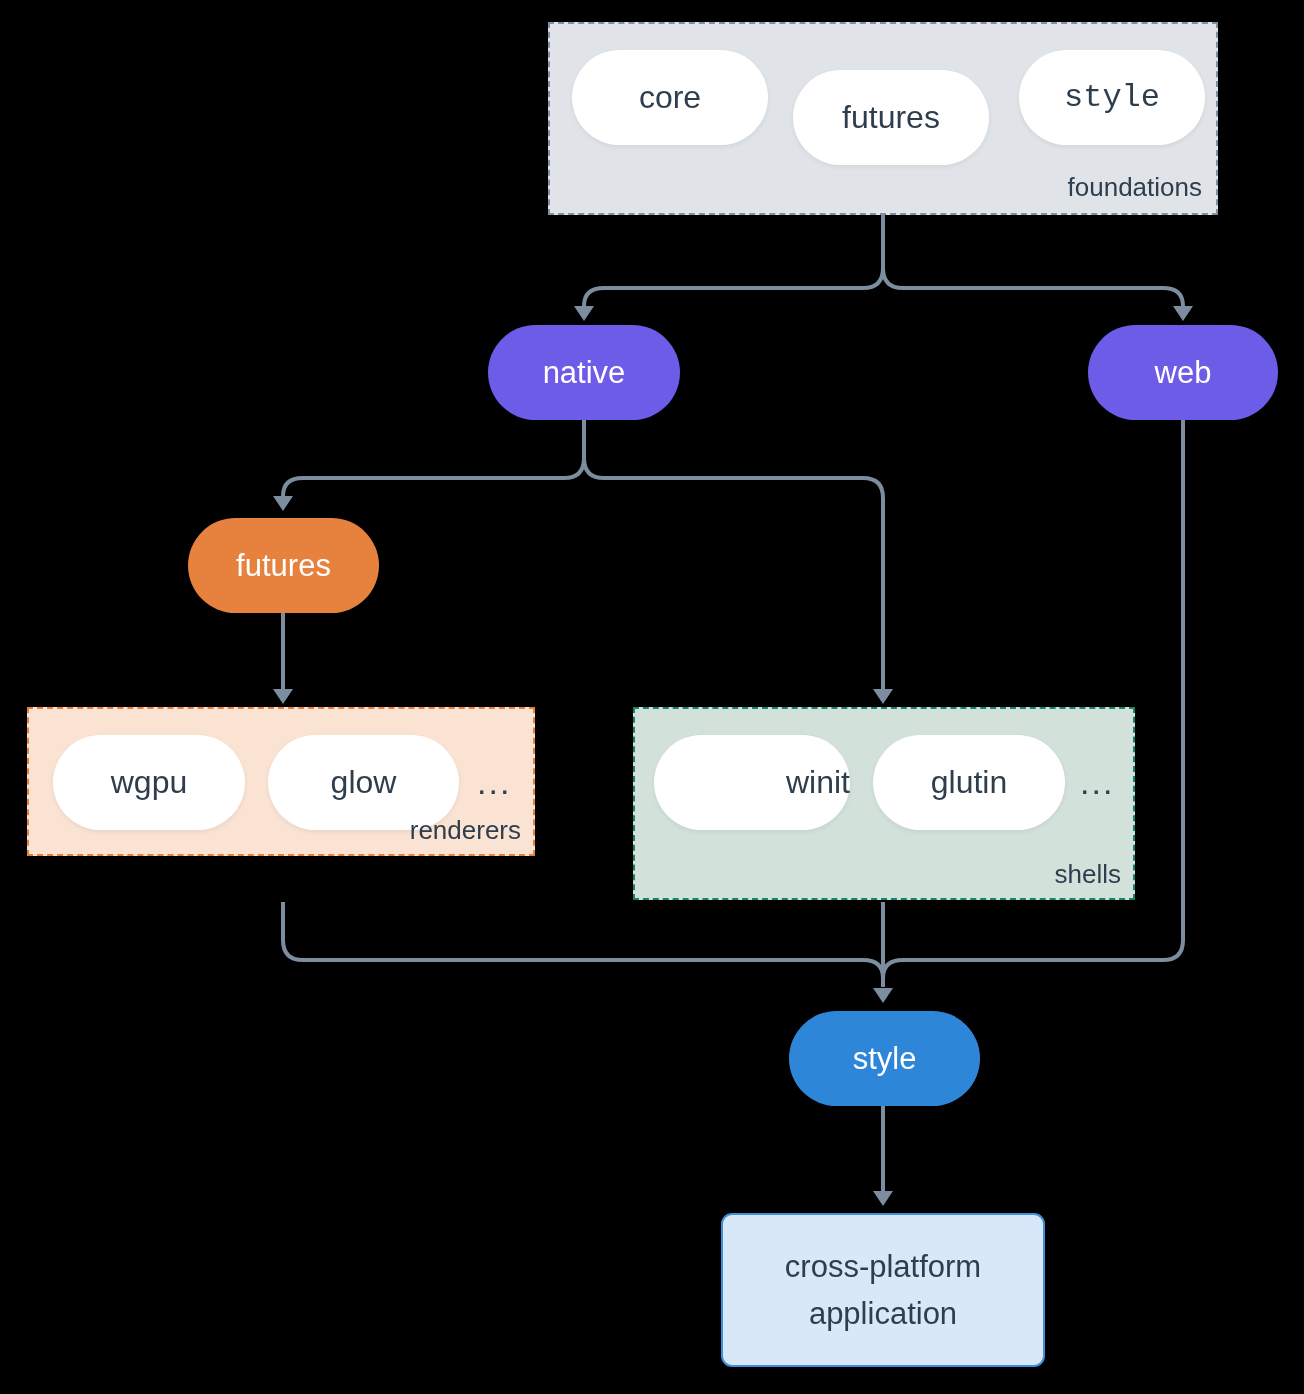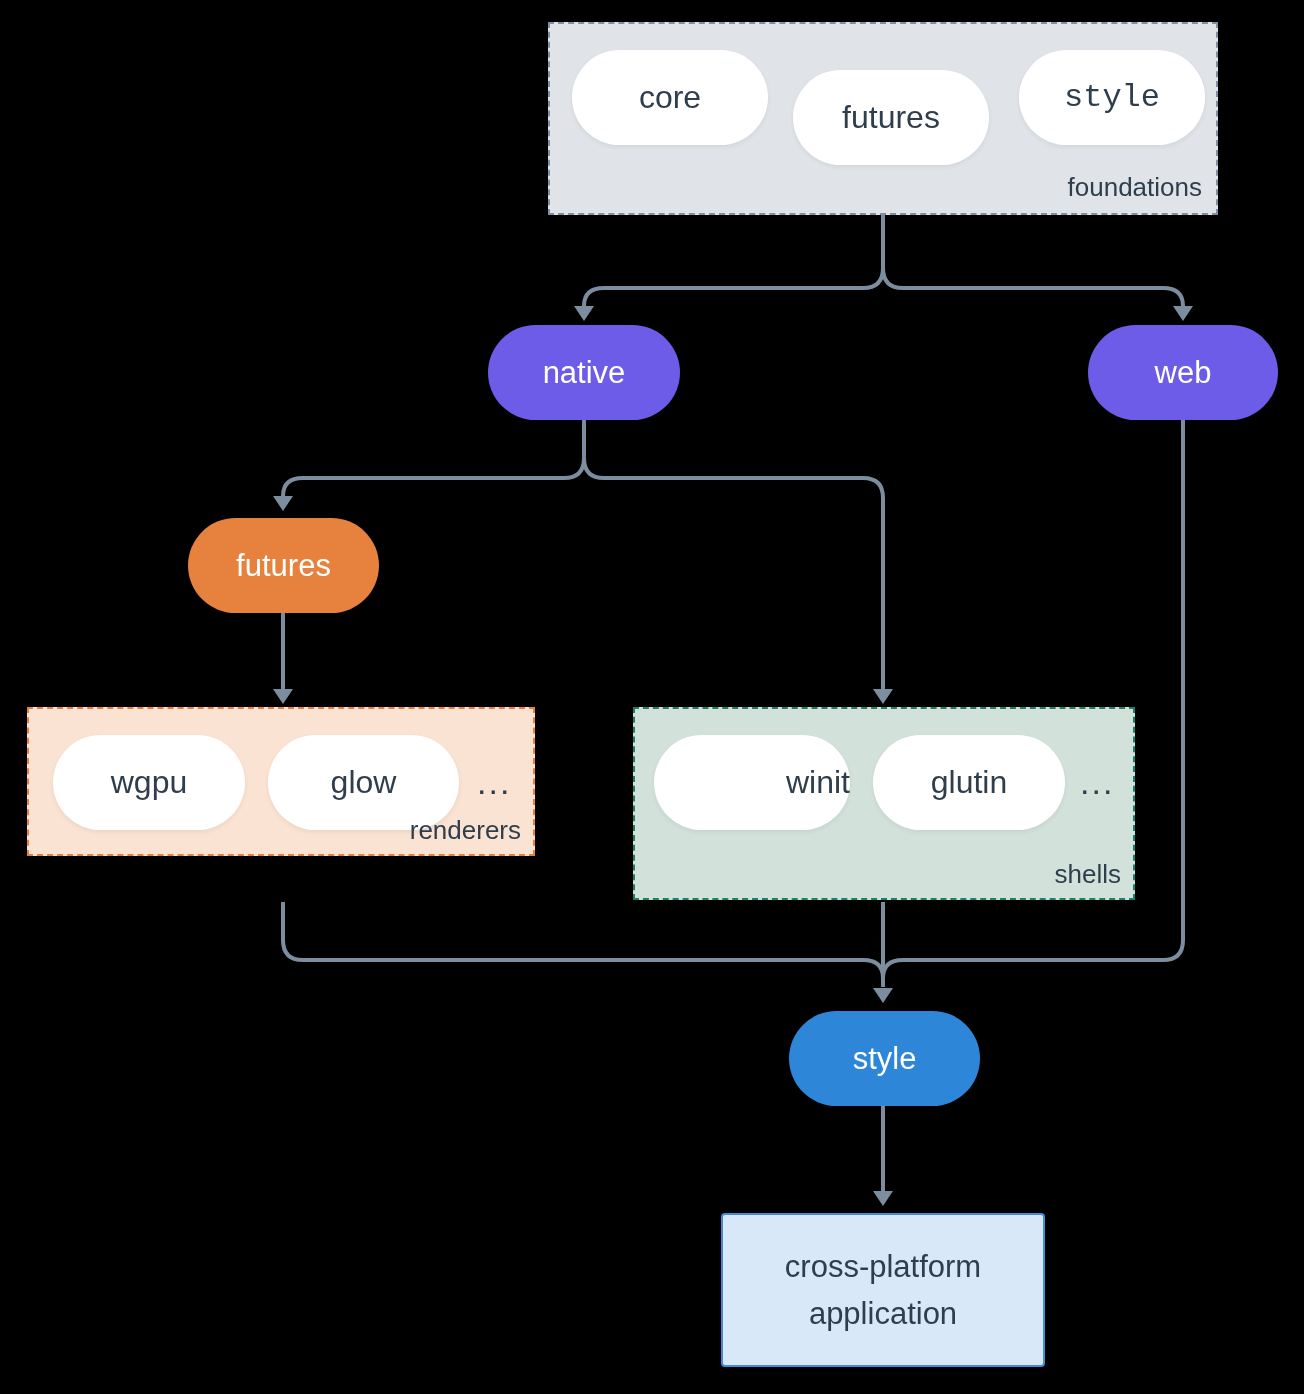--- a/index.html
+++ b/index.html
@@ -89,21 +89,21 @@
     align-items: center;
     font-size: 34px;
     letter-spacing: 2px;
     color: var(--text-dark, #2f3e4d);
   }
 
   .app-box {
     left: 721px; top: 1213px; width: 324px; height: 154px;
     background: var(--app-bg, #d9e8f8);
     border: 2px solid var(--app-border, #3e8fd9);
-    border-radius: 4px;
+    border-radius: 11px;
     display: flex;
     flex-direction: column;
     align-items: center;
     justify-content: center;
     font-size: 31px;
     line-height: 47px;
     color: var(--text-dark, #2f3e4d);
   }
 </style>
 </head>

